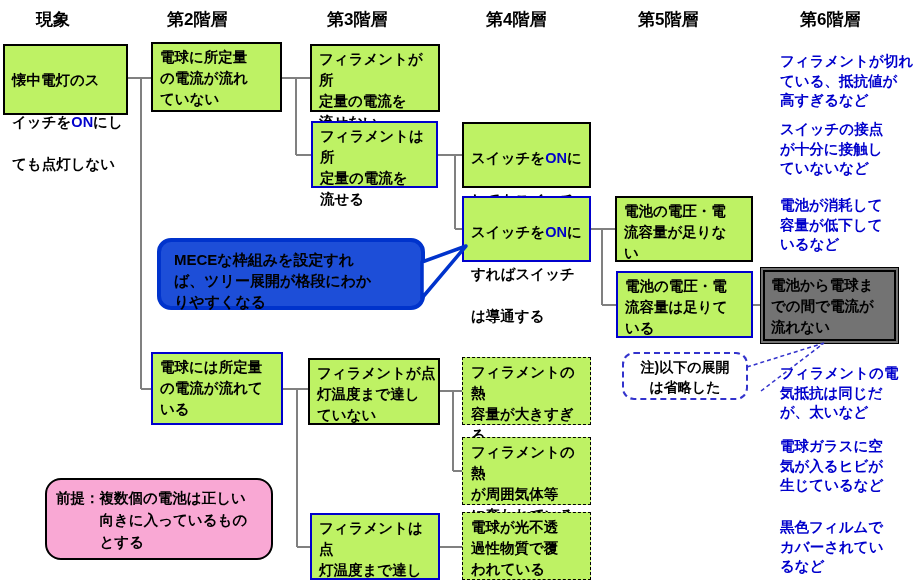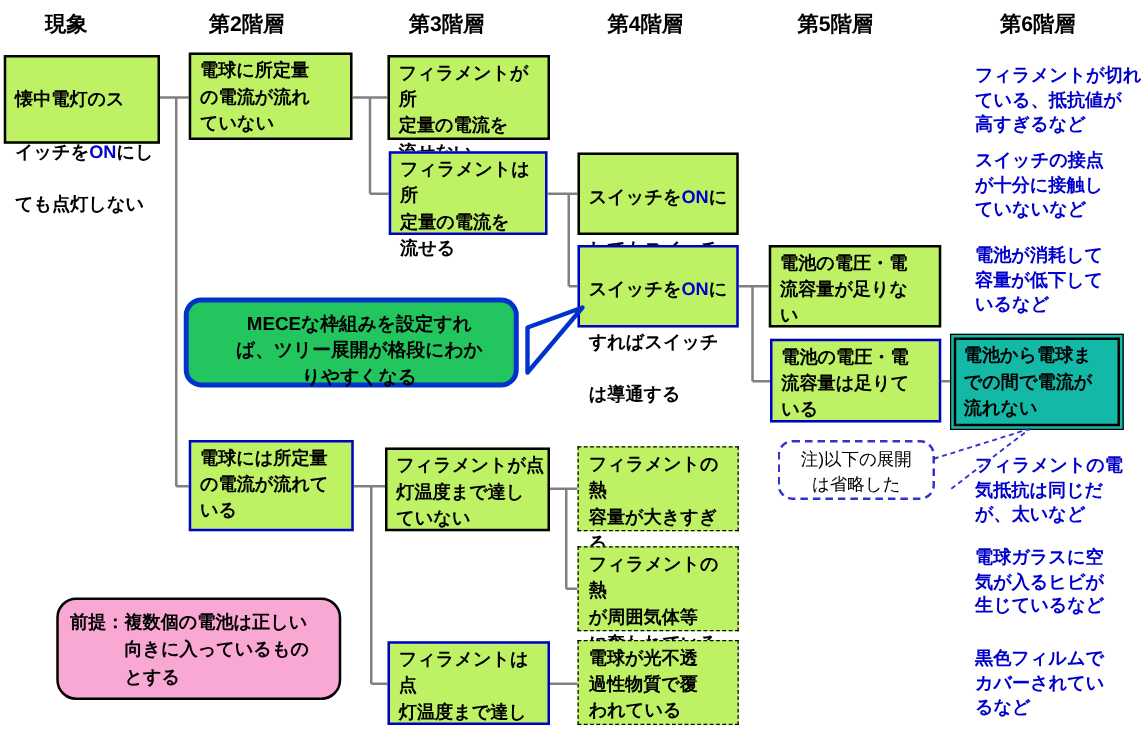--- a/index.html
+++ b/index.html
@@ -8,29 +8,29 @@
   svg.layer{position:absolute;left:0;top:0;pointer-events:none;}
   #connectors{z-index:0;}
   #tails{z-index:3;}
   .hdr{position:absolute;top:8px;font-size:17px;font-weight:bold;z-index:1;}
   .box{position:absolute;background:#bef264;border:2px solid #000;box-sizing:border-box;
        font-size:14.5px;font-weight:bold;line-height:21px;white-space:pre-line;
        padding:3px 2px 0 7px;z-index:1;}
   .box.blue{border-color:#0000CC;}
   .box.dashed{border:1px dashed #000;padding:4px 2px 0 8px;}
   .on{color:#0000CC;}
-  .dbox{position:absolute;border:1px solid #000;background:#14b8a6;padding:2px;box-sizing:border-box;z-index:1;}
+  .dbox{position:absolute;border:1px solid #000;background:#737373;padding:2px;box-sizing:border-box;z-index:1;}
   .dbox-inner{border:2px solid #000;width:100%;height:100%;box-sizing:border-box;
        font-size:14.5px;font-weight:bold;line-height:21px;white-space:pre-line;padding:3px 0 0 6px;}
-  .mece{position:absolute;left:147px;top:238px;width:268px;height:72px;background:#22c55e;
+  .mece{position:absolute;left:157px;top:238px;width:268px;height:72px;background:#1d4ed8;
        border:4px solid #0033CC;border-radius:14px;box-sizing:border-box;z-index:2;
-       font-size:15px;font-weight:bold;line-height:21px;white-space:pre-line;padding:7px 0 0 13px;text-align:center;}
+       font-size:15px;font-weight:bold;line-height:21px;white-space:pre-line;padding:7px 0 0 13px;}
   .note{position:absolute;left:622px;top:352px;width:126px;height:48px;background:#fff;
        border:2px dashed #3333CC;border-radius:12px;box-sizing:border-box;z-index:1;
-       font-size:14px;font-weight:normal;line-height:20px;white-space:pre-line;text-align:center;padding-top:3px;}
+       font-size:14px;font-weight:bold;line-height:20px;white-space:pre-line;text-align:center;padding-top:3px;}
   .premise{position:absolute;left:45px;top:478px;width:228px;height:82px;background:#f9a8d4;
        border:2px solid #000;border-radius:16px;box-sizing:border-box;z-index:1;
        font-size:14.5px;font-weight:bold;line-height:22px;white-space:pre-line;padding:7px 0 0 9px;}
   .hint{position:absolute;left:780px;width:136px;color:#0000CC;z-index:1;
        font-size:14.5px;font-weight:bold;line-height:19.5px;white-space:pre-line;}
 </style>
 </head>
 <body>
 
 <div id="stage">

